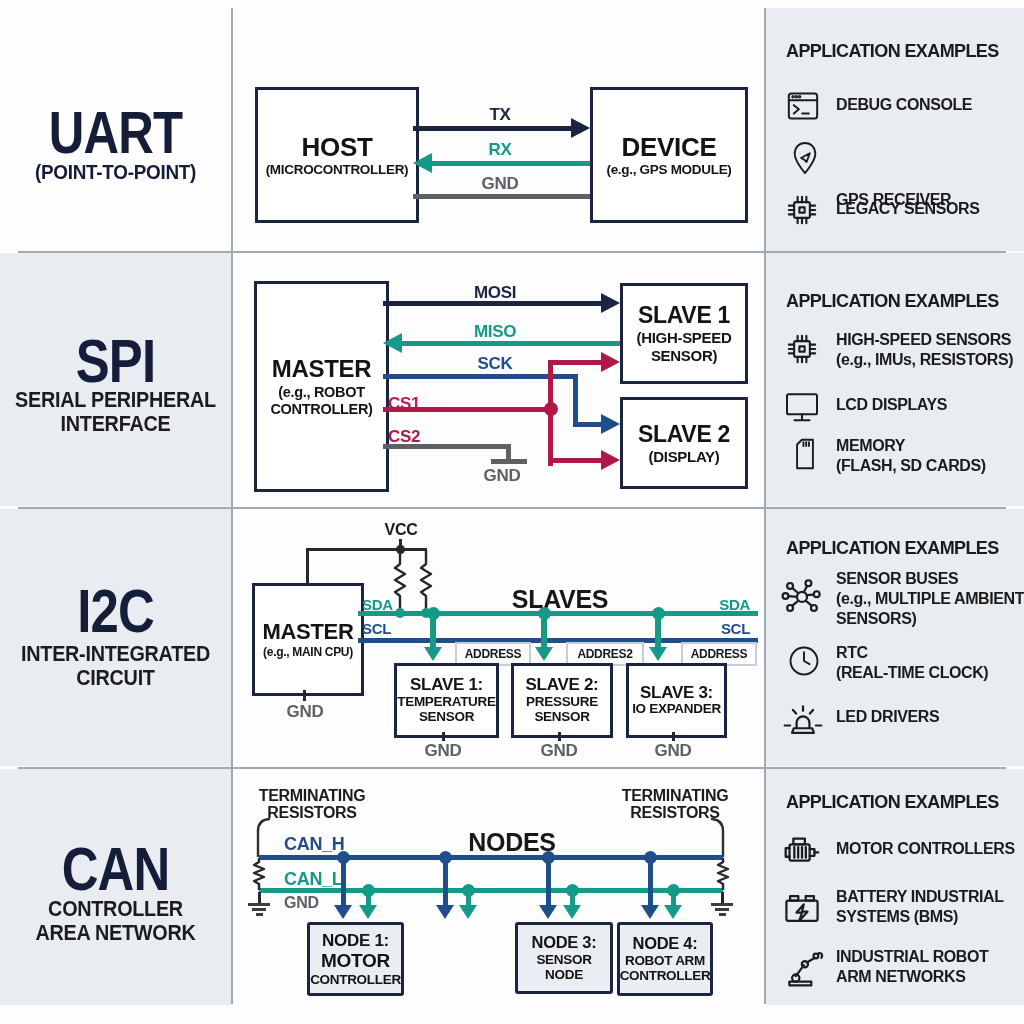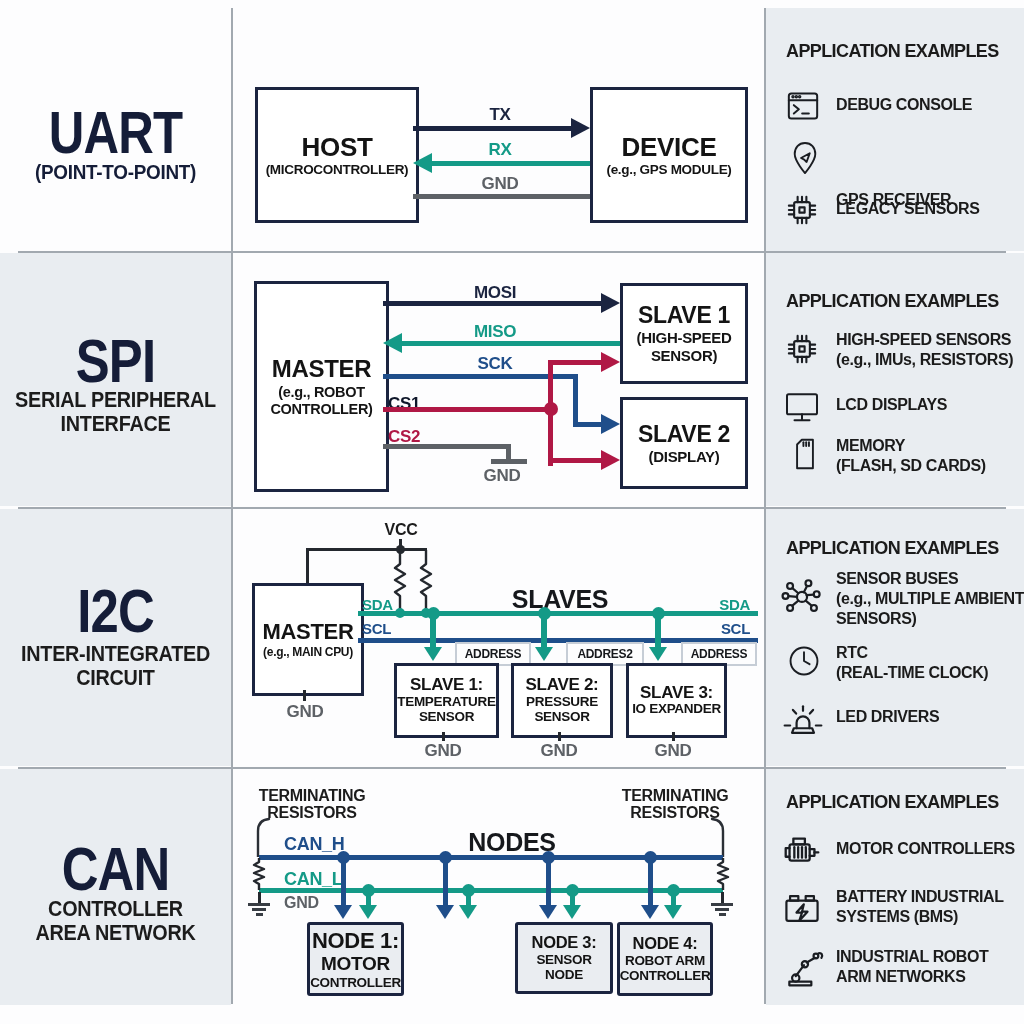--- a/index.html
+++ b/index.html
@@ -134,21 +134,21 @@
   <div class="lab" style="left:455px;top:322px;width:80px;font-size:17px;color:#149a87;">MISO</div>
   <div class="ah ah-l" style="left:383px;top:333px;border-right-color:#149a87;"></div>
   <div class="wire" style="left:401px;top:341px;width:219px;height:5px;background:#149a87;"></div>
 
   <div class="lab" style="left:455px;top:354px;width:80px;font-size:17px;color:#1f4e8a;">SCK</div>
   <div class="wire" style="left:383px;top:374px;width:195px;height:5px;background:#1f4e8a;"></div>
   <div class="wire" style="left:573px;top:374px;width:5px;height:53px;background:#1f4e8a;"></div>
   <div class="wire" style="left:573px;top:422px;width:30px;height:5px;background:#1f4e8a;"></div>
   <div class="ah ah-r" style="left:601px;top:414px;border-left-color:#1f4e8a;"></div>
 
-  <div class="lab" style="left:388px;top:394px;width:42px;text-align:left;font-size:17px;color:#0f172a;">CS1</div>
+  <div class="lab" style="left:388px;top:394px;width:42px;text-align:left;font-size:17px;color:#be185d;">CS1</div>
   <div class="wire" style="left:383px;top:407px;width:170px;height:5px;background:#b01845;"></div>
   <div class="dot" style="left:544px;top:402px;width:14px;height:14px;background:#b01845;"></div>
   <div class="wire" style="left:548px;top:360px;width:5px;height:106px;background:#b01845;"></div>
   <div class="wire" style="left:548px;top:360px;width:55px;height:5px;background:#b01845;"></div>
   <div class="ah ah-r" style="left:601px;top:352px;border-left-color:#b01845;"></div>
   <div class="wire" style="left:548px;top:458px;width:55px;height:5px;background:#b01845;"></div>
   <div class="ah ah-r" style="left:601px;top:450px;border-left-color:#b01845;"></div>
 
   <div class="lab" style="left:388px;top:427px;width:42px;text-align:left;font-size:17px;color:#b01845;">CS2</div>
   <div class="wire" style="left:383px;top:444px;width:128px;height:5px;background:#5d6166;"></div>
@@ -389,21 +389,21 @@
   <div class="wire" style="left:466px;top:890px;width:5px;height:16px;background:#149a87;"></div>
   <div class="ah ah-d" style="left:459px;top:905px;border-top-color:#149a87;"></div>
   <div class="dot" style="left:566px;top:884px;width:13px;height:13px;background:#149a87;"></div>
   <div class="wire" style="left:570px;top:890px;width:5px;height:16px;background:#149a87;"></div>
   <div class="ah ah-d" style="left:563px;top:905px;border-top-color:#149a87;"></div>
   <div class="dot" style="left:667px;top:884px;width:13px;height:13px;background:#149a87;"></div>
   <div class="wire" style="left:671px;top:890px;width:5px;height:16px;background:#149a87;"></div>
   <div class="ah ah-d" style="left:664px;top:905px;border-top-color:#149a87;"></div>
 
   <div class="box nodebox" style="left:307px;top:922px;width:91px;height:68px;line-height:1.15;">
-    <div style="font-size:22px;">NODE 1:</div>
+    <div style="font-size:17px;">NODE 1:</div>
     <div style="font-size:19px;">MOTOR</div>
     <div style="font-size:13.5px;">CONTROLLER</div>
   </div>
   <div class="box nodebox" style="left:515px;top:922px;width:92px;height:66px;line-height:1.15;">
     <div style="font-size:16.5px;">NODE 3:</div>
     <div style="font-size:13.5px;">SENSOR</div>
     <div style="font-size:13.5px;">NODE</div>
   </div>
   <div class="box nodebox" style="left:617px;top:922px;width:90px;height:68px;line-height:1.15;">
     <div style="font-size:16.5px;">NODE 4:</div>

